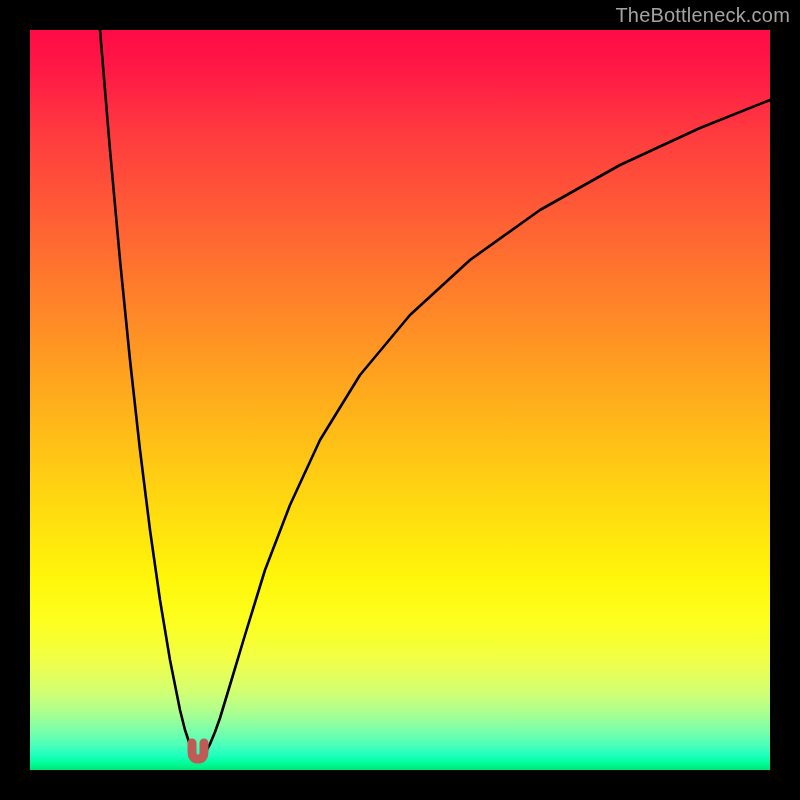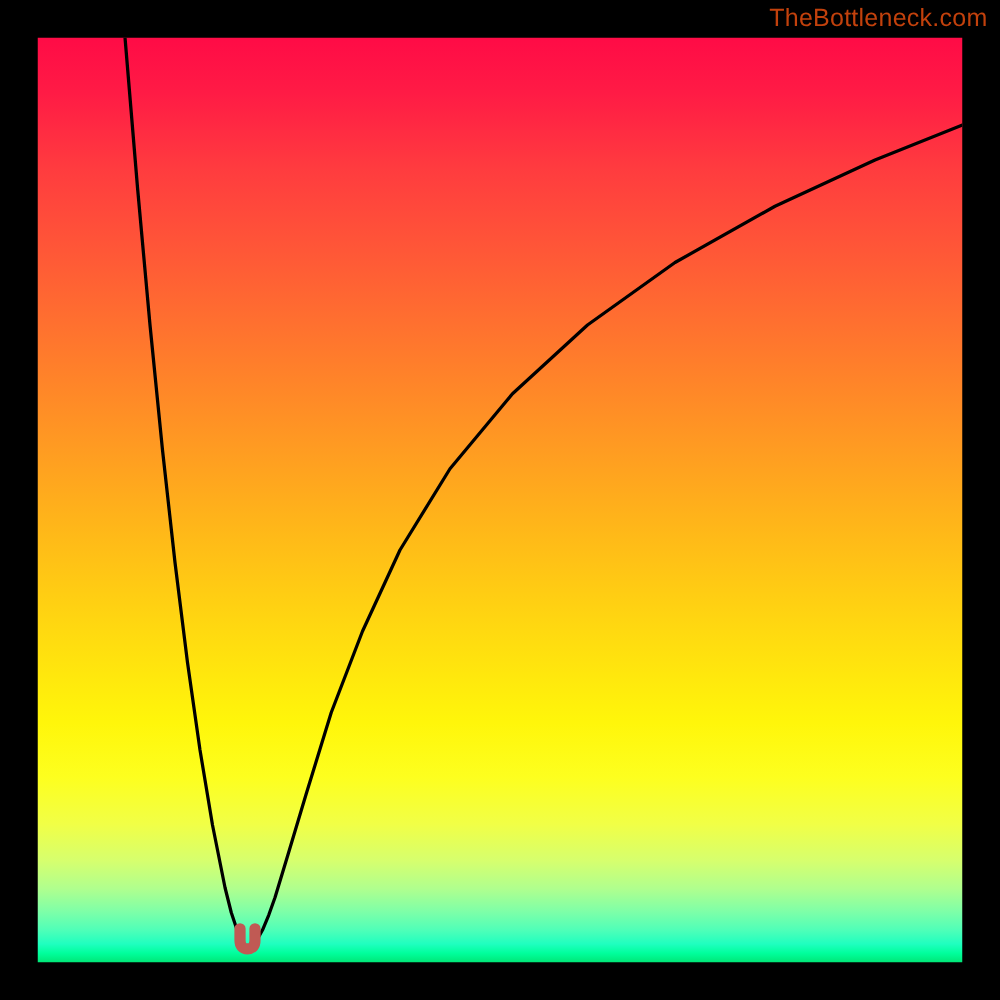--- a/index.html
+++ b/index.html
@@ -51,21 +51,21 @@
     );
   }
   svg.curve {
     position: absolute;
     left: 0; top: 0;
   }
   .watermark {
     position: absolute;
     top: 4px;
     right: 10px;
-    color: #c2410c;
+    color: #a3a3a3;
     font-size: 20px;
     letter-spacing: 0.2px;
     font-weight: 400;
     user-select: none;
   }
 </style>
 </head>
 <body>
 
 <div class="frame">

